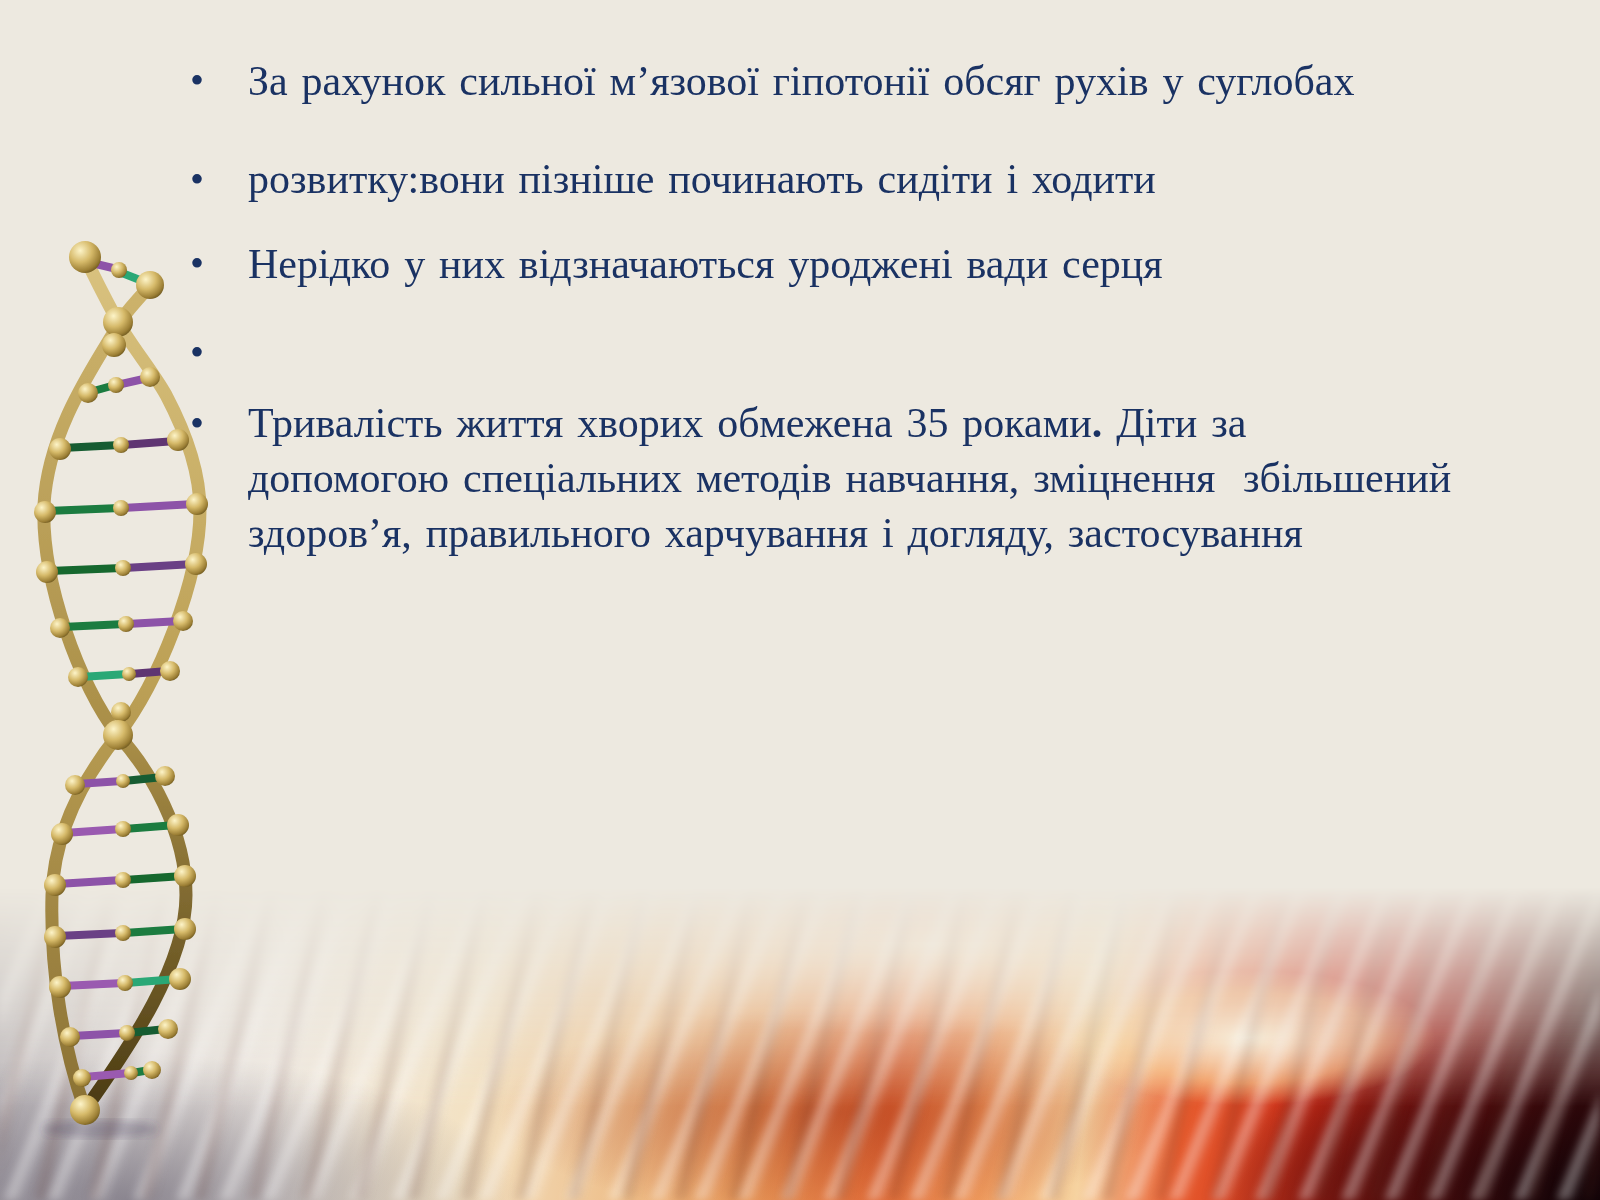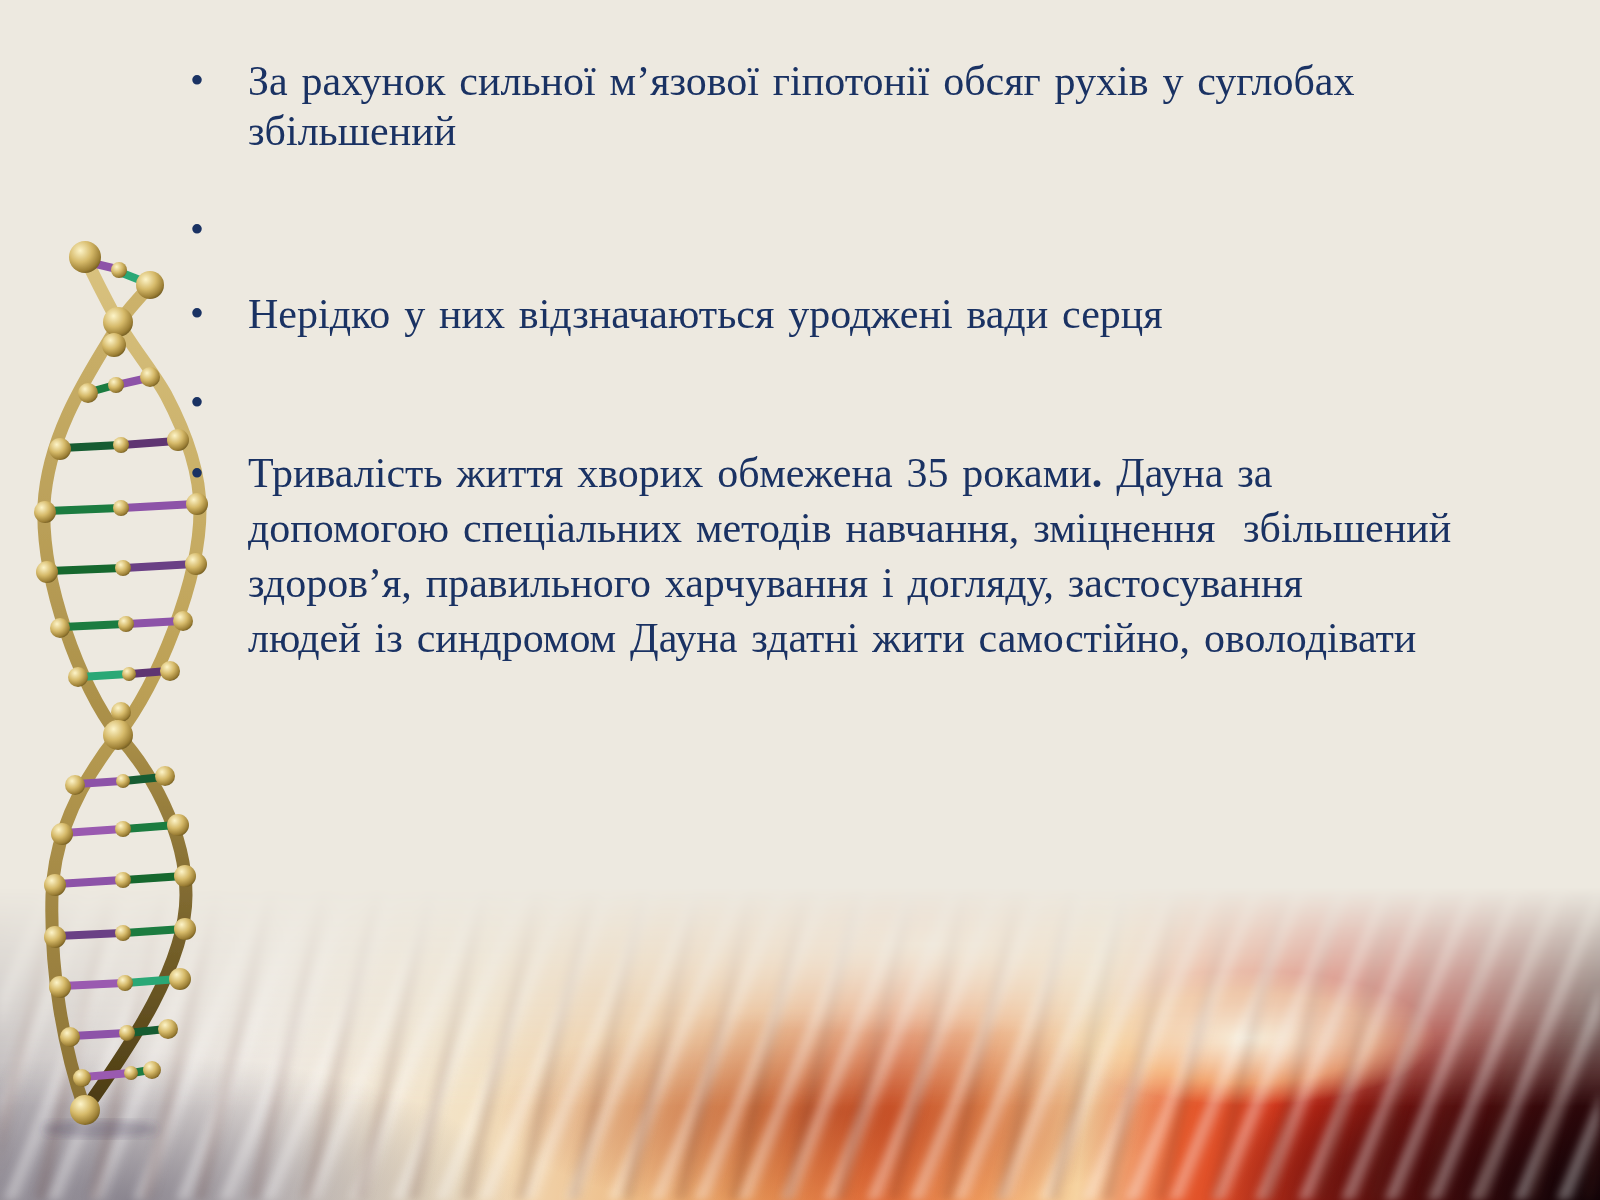--- a/index.html
+++ b/index.html
@@ -188,44 +188,43 @@
       </g>
     </svg>
   </div>
 
   <div class="text-block">
     <div>
         <div class="bullet-row lh-tight" style="margin-bottom: 32px;">
           <div class="bullet-marker">•</div>
           <div class="bullet-text">
             <div class="bline"><span class="seg">За рахунок сильної м’язової гіпотонії обсяг рухів у суглобах</span></div>
-            <div class="bline"><span class="seg">збільшений</span></div>
           </div>
         </div>
         <div class="bullet-row lh-loose" style="margin-bottom: 18px;">
           <div class="bullet-marker">•</div>
           <div class="bullet-text">
+            <div class="bline"><span class="seg">розвитку:вони пізніше починають сидіти і ходити</span></div>
           </div>
         </div>
         <div class="bullet-row lh-tight" style="margin-bottom: 22px;">
           <div class="bullet-marker">•</div>
           <div class="bullet-text">
             <div class="bline"><span class="seg">Нерідко у них відзначаються уроджені вади серця</span></div>
           </div>
         </div>
         <div class="bullet-row lh-loose" style="margin-bottom: 2px;">
           <div class="bullet-marker">•</div>
           <div class="bullet-text">
           </div>
         </div>
         <div class="bullet-row lh-mid" style="margin-bottom: 0px;">
           <div class="bullet-marker">•</div>
           <div class="bullet-text">
-            <div class="bline"><span class="seg">Тривалість життя хворих обмежена 35 роками</span><span class="seg bold">.</span><span class="seg"> Дауна за</span></div>
+            <div class="bline"><span class="seg">Тривалість життя хворих обмежена 35 роками</span><span class="seg bold">.</span><span class="seg"> Діти за</span></div>
             <div class="bline"><span class="seg">допомогою спеціальних методів навчання, зміцнення  збільшений</span></div>
             <div class="bline"><span class="seg">здоров’я, правильного харчування і догляду, застосування</span></div>
-            <div class="bline"><span class="seg">людей із синдромом Дауна здатні жити самостійно, оволодівати</span></div>
           </div>
         </div>
       </div>
   </div>
 
 </div>
 
 </body></html>

